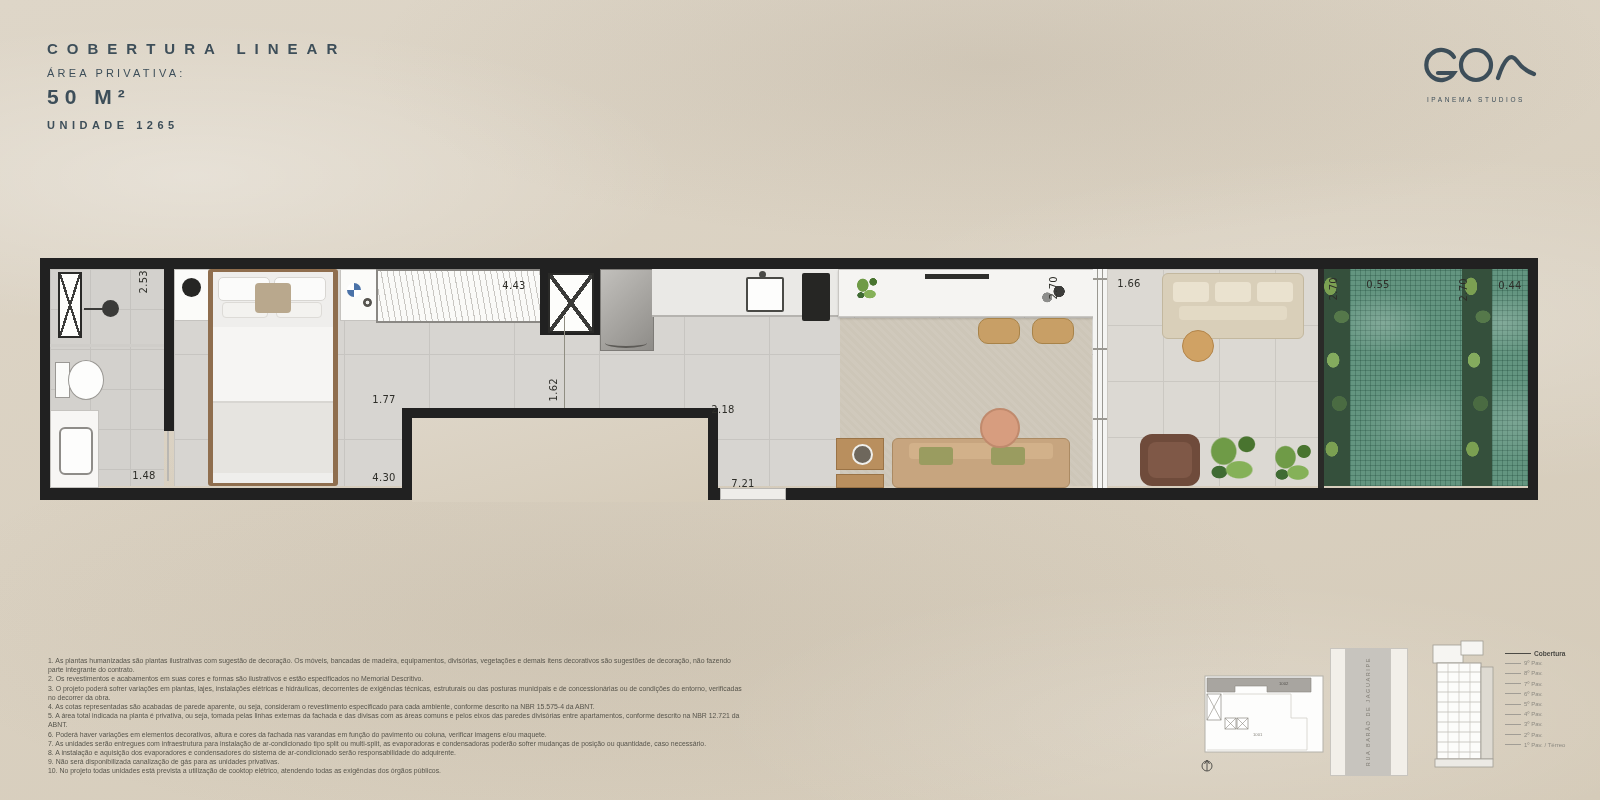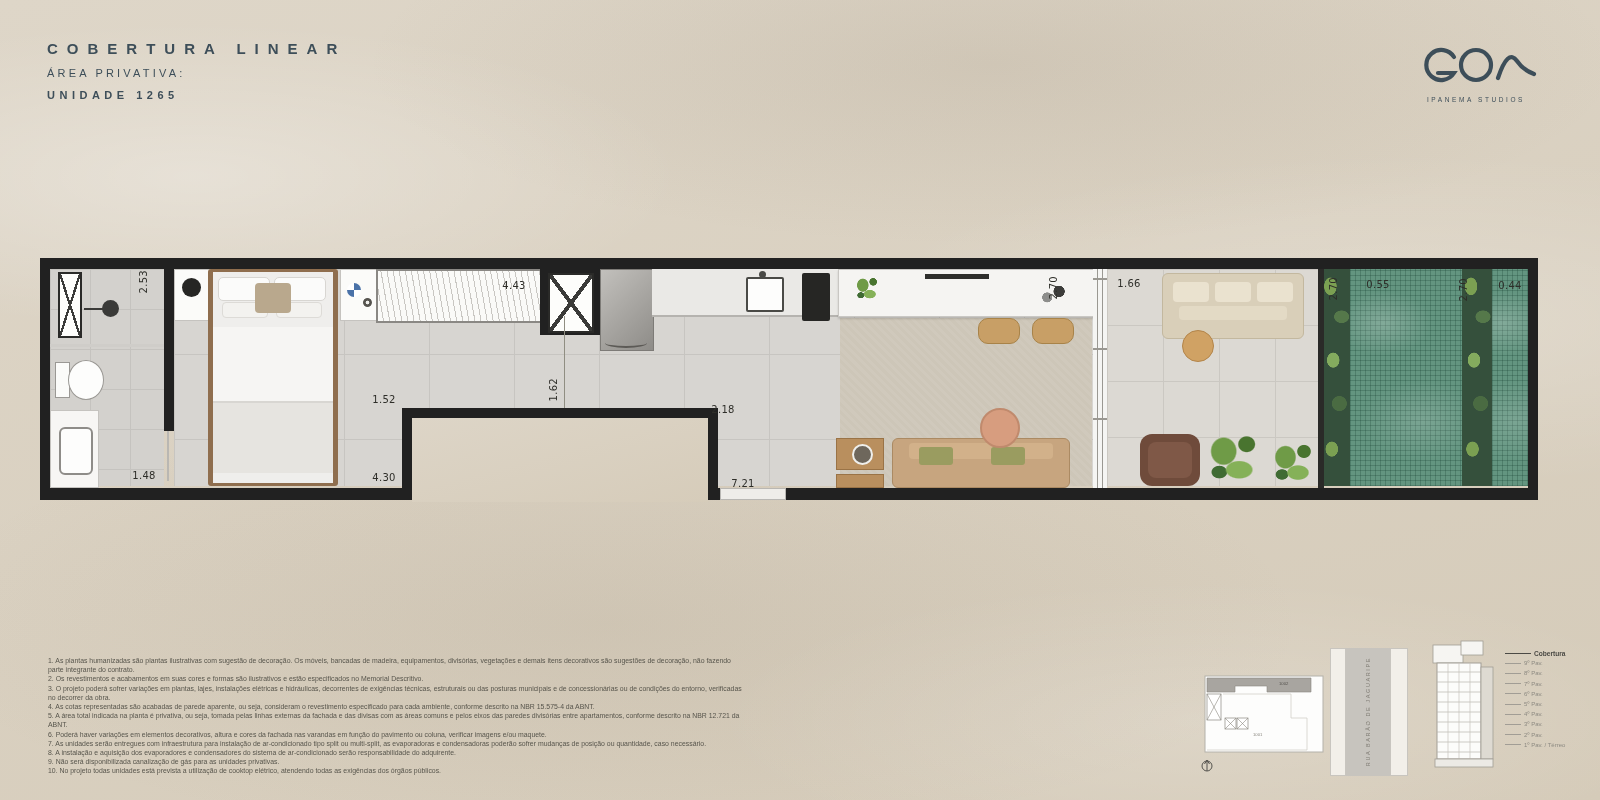--- a/index.html
+++ b/index.html
@@ -74,20 +74,21 @@
       letter-spacing:1.6px;color:#807d75;margin:auto;}
 </style>
 </head>
 <body>
 
 <div class="bg"></div>
 
 <div class="abs" style="left:47px;top:40px;">
   <div class="title">COBERTURA LINEAR</div>
   <div class="arealabel" style="margin-top:10px;">ÁREA PRIVATIVA:</div>
+  <div class="areaval" style="margin-top:6px;">50 M²</div>
   <div class="unitlabel" style="margin-top:10px;">UNIDADE 1265</div>
 </div>
 
 <div class="abs" style="left:1408px;top:42px;width:136px;">
   <svg width="136" height="48" viewBox="0 0 136 48">
     <g fill="none" stroke="#3d4e59" stroke-width="4.2" stroke-linecap="round">
       <path d="M 46 15 A 15 15 0 1 0 46 31 L 30 31"></path>
       <circle cx="68" cy="23" r="15"></circle>
       <path d="M 90 36 Q 100 6 109 19 Q 115 28 126 32"></path>
     </g>
@@ -196,21 +197,21 @@
   <div class="glass" style="left:680px;top:232px;width:66px;height:12px;background:#efede9;border:1px solid #b9b7b3;box-sizing:border-box;"></div>
   <div class="glass" style="left:1053px;top:13px;width:14px;height:219px;background:
       repeating-linear-gradient(0deg,transparent 0 68px,#9a9892 68px 70px),
       linear-gradient(90deg,transparent 0 4px,#9a9892 4px 5px,transparent 5px 9px,#9a9892 9px 10px,transparent 10px),
       #f5f5f3;"></div>
   <div class="glass" style="left:524px;top:60px;width:1px;height:92px;background:#908e82;z-index:5;"></div>
 
   <div class="dim dimv" style="left:98px;top:14px;">2.53</div>
   <div class="dim" style="left:86px;top:214px;width:36px;">1.48</div>
   <div class="dim" style="left:456px;top:24px;width:36px;">4.43</div>
-  <div class="dim" style="left:326px;top:138px;width:36px;">1.52</div>
+  <div class="dim" style="left:326px;top:138px;width:36px;">1.77</div>
   <div class="dim" style="left:326px;top:216px;width:36px;">4.30</div>
   <div class="dim dimv" style="left:508px;top:122px;">1.62</div>
   <div class="dim" style="left:665px;top:148px;width:36px;">2.18</div>
   <div class="dim" style="left:685px;top:222px;width:36px;">7.21</div>
   <div class="dim dimv" style="left:1008px;top:20px;">2.70</div>
   <div class="dim" style="left:1071px;top:22px;width:36px;">1.66</div>
   <div class="dim dimv" style="left:1288px;top:21px;">2.70</div>
   <div class="dim" style="left:1321px;top:23px;width:34px;">0.55</div>
   <div class="dim dimv" style="left:1418px;top:22px;">2.70</div>
   <div class="dim" style="left:1453px;top:24px;width:34px;">0.44</div>

